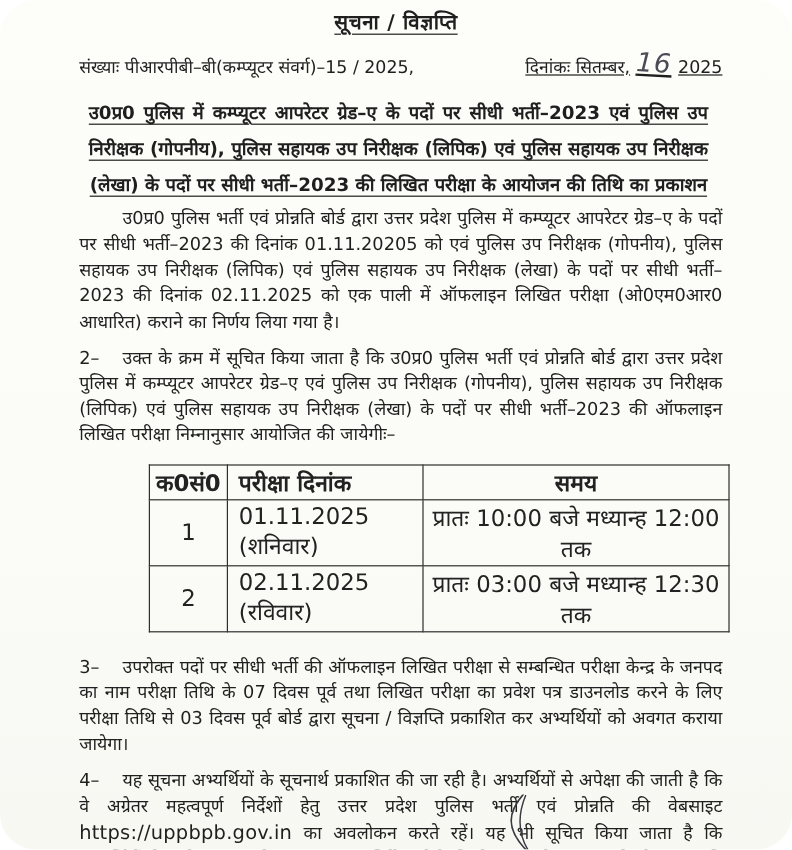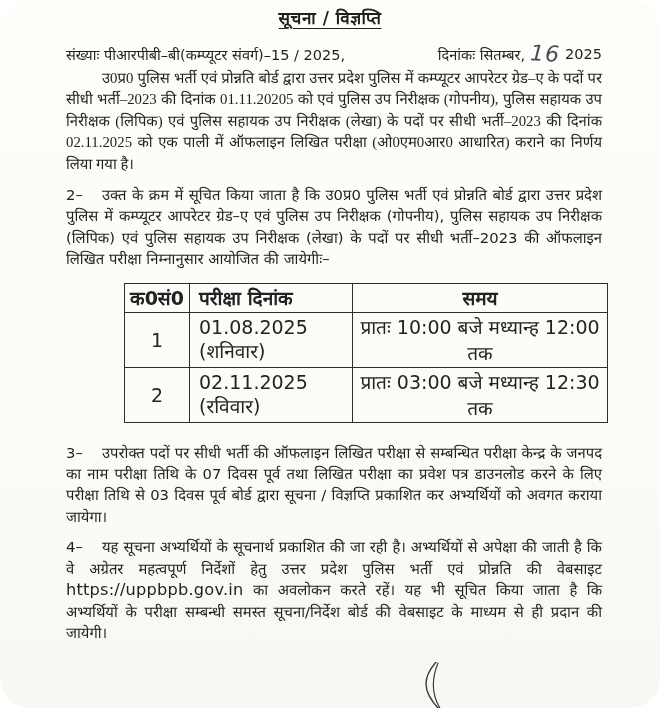--- a/index.html
+++ b/index.html
@@ -28,21 +28,21 @@
     text-decoration-thickness: 1.4px;
   }
   .ref-row {
     display: flex;
     justify-content: space-between;
     align-items: baseline;
     margin: 14px 58px 0 66px;
     font-size: 14.5px;
     gap: 30px;
   }
-  .ref-right { display: flex; align-items: center; gap: 5px; }
+  .ref-right { display: flex; align-items: flex-end; gap: 5px; text-decoration: underline; }
   .hand-digit {
     display: inline-block;
     font-size: 22px;
     font-style: italic;
     font-weight: 400;
     color: #4b4b55;
     transform: rotate(3deg);
     line-height: 1;
     letter-spacing: 1px;
   }
@@ -57,21 +57,21 @@
     text-underline-offset: 4px;
     text-decoration-thickness: 1.3px;
   }
   .para {
     margin: 8px 58px 0 66px;
     font-size: 14.8px;
     line-height: 21.4px;
     text-align: justify;
   }
   .para .pnum { display: inline-block; width: 36px; }
-  .para-1 { margin-top: 3px; font-family: Liberation Serif, serif; }
+  .para-1 { margin-top: 3px; }
   .para-2 { margin-top: 9px; }
   .para-3 { margin-top: 19px; }
   .para-4 { margin-top: 9px; }
   .url {
     font-weight: 400;
     font-size: 16.2px;
     letter-spacing: 0.2px;
   }
   table.exam-table {
     border-collapse: collapse;
@@ -107,37 +107,38 @@
 
   <div class="ref-row">
     <span class="ref-left">संख्याः पीआरपीबी–बी(कम्प्यूटर संवर्ग)–15 / 2025,</span>
     <span class="ref-right">
       <span>दिनांकः सितम्बर,</span>
       <span class="hand-digit">16</span>
       <span>2025</span>
     </span>
   </div>
 
+  <div class="heading">उ0प्र0 पुलिस में कम्प्यूटर आपरेटर ग्रेड–ए के पदों पर सीधी भर्ती–2023 एवं पुलिस उप निरीक्षक (गोपनीय), पुलिस सहायक उप निरीक्षक (लिपिक) एवं पुलिस सहायक उप निरीक्षक (लेखा) के पदों पर सीधी भर्ती–2023 की लिखित परीक्षा के आयोजन की तिथि का प्रकाशन</div>
 
   <p class="para para-1"><span class="pnum"></span><span>उ0प्र0 पुलिस भर्ती एवं प्रोन्नति बोर्ड द्वारा उत्तर प्रदेश पुलिस में कम्प्यूटर आपरेटर ग्रेड–ए के पदों पर सीधी भर्ती–2023 की दिनांक 01.11.20205 को एवं पुलिस उप निरीक्षक (गोपनीय), पुलिस सहायक उप निरीक्षक (लिपिक) एवं पुलिस सहायक उप निरीक्षक (लेखा) के पदों पर सीधी भर्ती–2023 की दिनांक 02.11.2025 को एक पाली में ऑफलाइन लिखित परीक्षा (ओ0एम0आर0 आधारित) कराने का निर्णय लिया गया है।</span></p>
 
   <p class="para para-2"><span class="pnum">2–</span><span>उक्त के क्रम में सूचित किया जाता है कि उ0प्र0 पुलिस भर्ती एवं प्रोन्नति बोर्ड द्वारा उत्तर प्रदेश पुलिस में कम्प्यूटर आपरेटर ग्रेड–ए एवं पुलिस उप निरीक्षक (गोपनीय), पुलिस सहायक उप निरीक्षक (लिपिक) एवं पुलिस सहायक उप निरीक्षक (लेखा) के पदों पर सीधी भर्ती–2023 की ऑफलाइन लिखित परीक्षा निम्नानुसार आयोजित की जायेगीः–</span></p>
 
   <table class="exam-table">
     <thead>
       <tr>
         <th class="col-sno">क0सं0</th>
         <th class="col-date" style="text-align:left">परीक्षा दिनांक</th>
         <th class="col-time">समय</th>
       </tr>
     </thead>
     <tbody>
       <tr>
         <td class="col-sno">1</td>
-        <td class="col-date">01.08.2025 (शनिवार)</td>
+        <td class="col-date">01.11.2025 (शनिवार)</td>
         <td class="col-time">प्रातः 10:00 बजे मध्यान्ह 12:00 तक</td>
       </tr>
       <tr>
         <td class="col-sno">2</td>
         <td class="col-date">02.11.2025 (रविवार)</td>
         <td class="col-time">प्रातः 03:00 बजे मध्यान्ह 12:30 तक</td>
       </tr>
     </tbody>
   </table>
 

